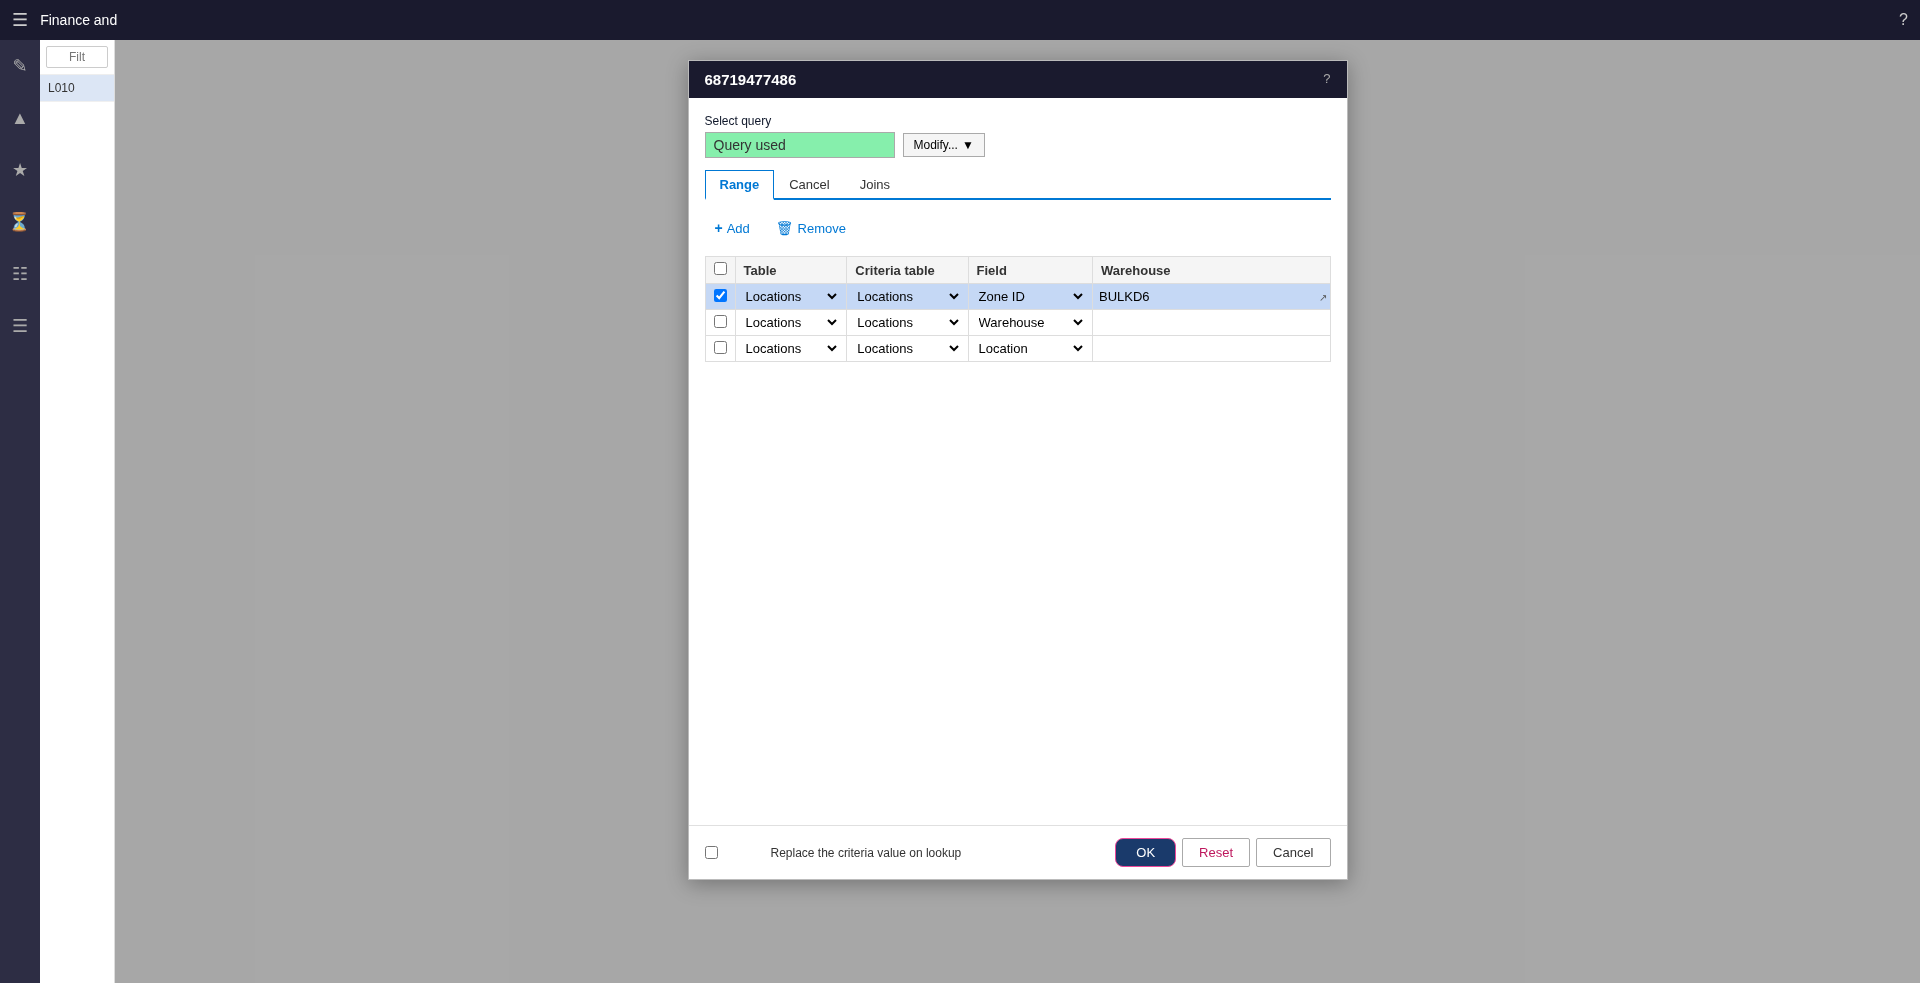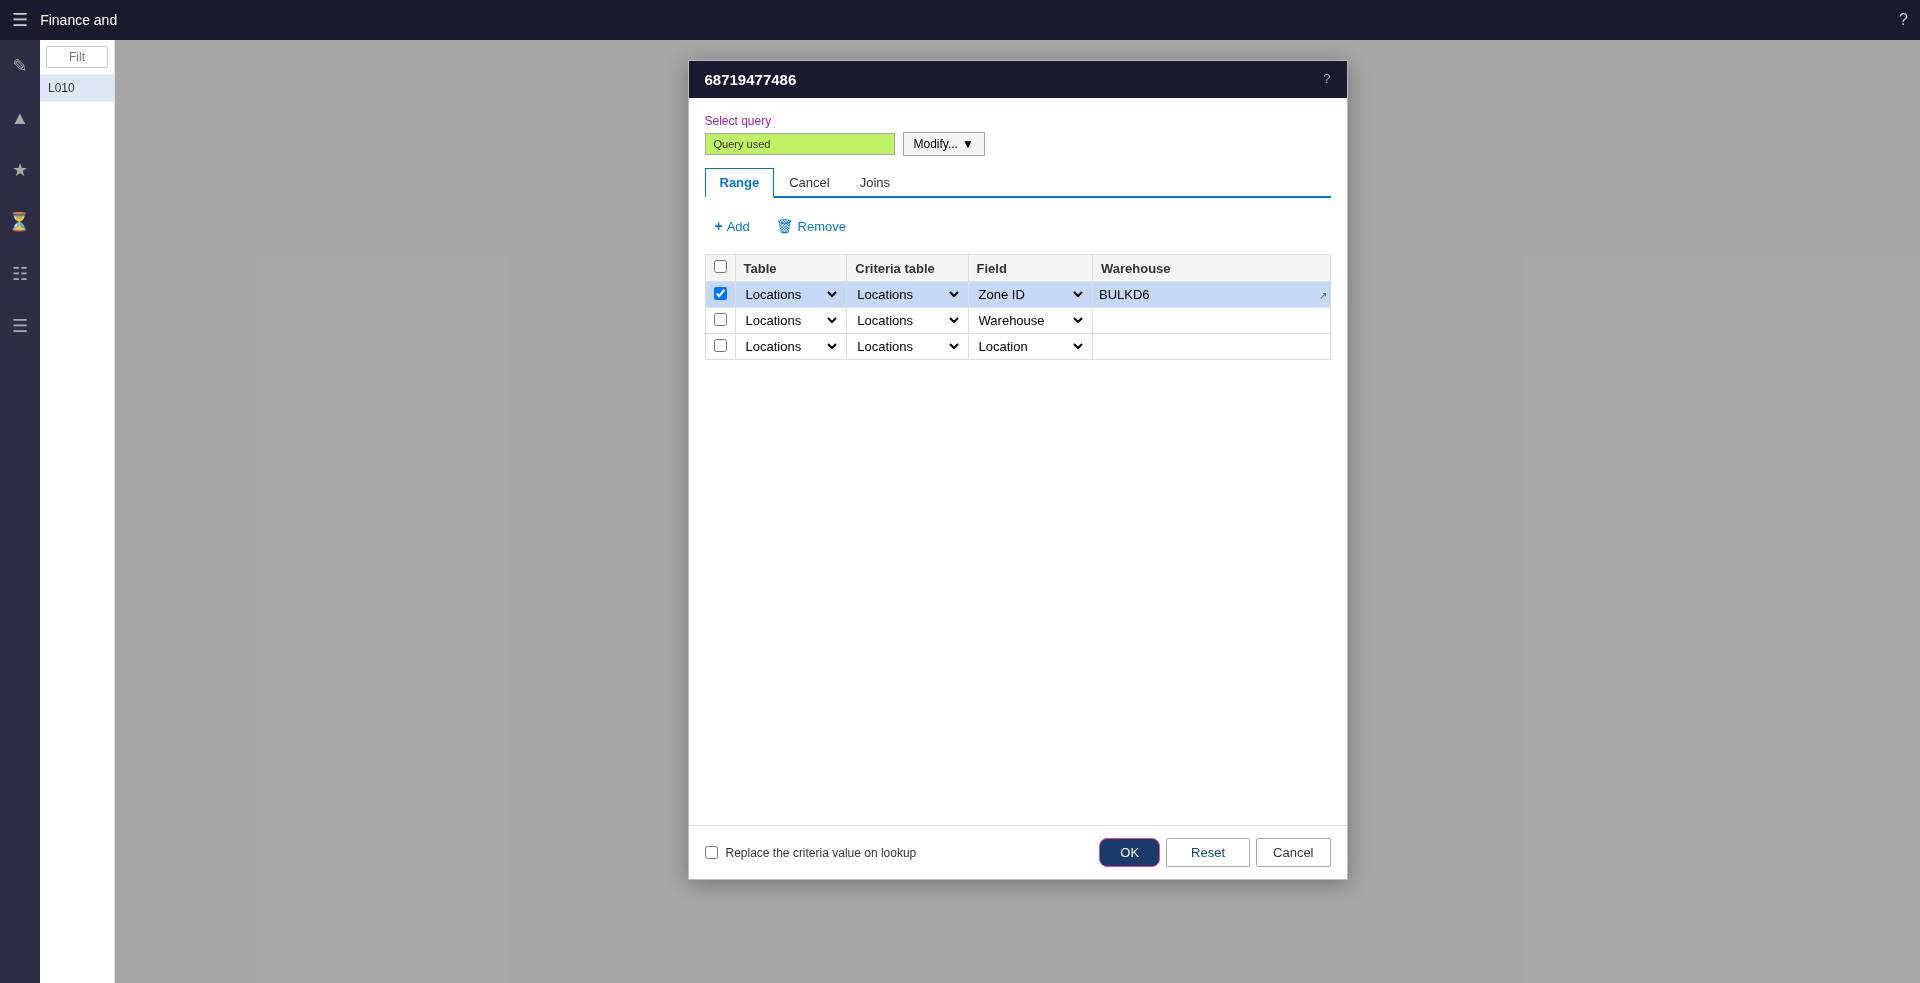--- a/index.html
+++ b/index.html
@@ -150,34 +150,34 @@
       gap: 8px;
     }
     .footer-buttons {
       display: flex;
       gap: 6px;
     }
 
     
     .select-query-label {
       font-size: 12px;
-      color: #a21caf;
+      color: #0f172a;
       margin-bottom: 4px;
     }
     .query-row {
       display: flex;
       align-items: center;
       gap: 8px;
     }
     .query-input {
       border: 1px solid #aaa;
       padding: 4px 8px;
-      font-size: 11px;
+      font-size: 14px;
       width: 190px;
-      background: #bef264;
+      background: #86efac;
       color: #333;
     }
     .modify-btn {
       border: 1px solid #aaa;
       background: #f5f5f5;
       padding: 4px 10px;
       font-size: 12px;
       cursor: pointer;
       display: flex;
       align-items: center;
@@ -292,37 +292,38 @@
       cursor: pointer;
       color: #555;
     }
 
     
     .lookup-checkbox {
       display: flex;
       align-items: center;
       gap: 6px;
       font-size: 12px;
+      margin-left: 45px;
     }
 
     
     .btn-ok {
       background: #1a3a6b;
       color: #fff;
       border: 1px solid #ec4899;
       padding: 6px 20px;
       font-size: 13px;
       cursor: pointer;
       border-radius: 8px;
     }
     .btn-reset {
       background: #fff;
-      color: #0c4a6e;
+      color: #be185d;
       border: 1px solid #aaa;
-      padding: 6px 24px;
+      padding: 6px 16px;
       font-size: 13px;
       cursor: pointer;
       border-radius: 2px;
     }
     .btn-cancel {
       background: #fff;
       color: #333;
       border: 1px solid #aaa;
       padding: 6px 16px;
       font-size: 13px;

